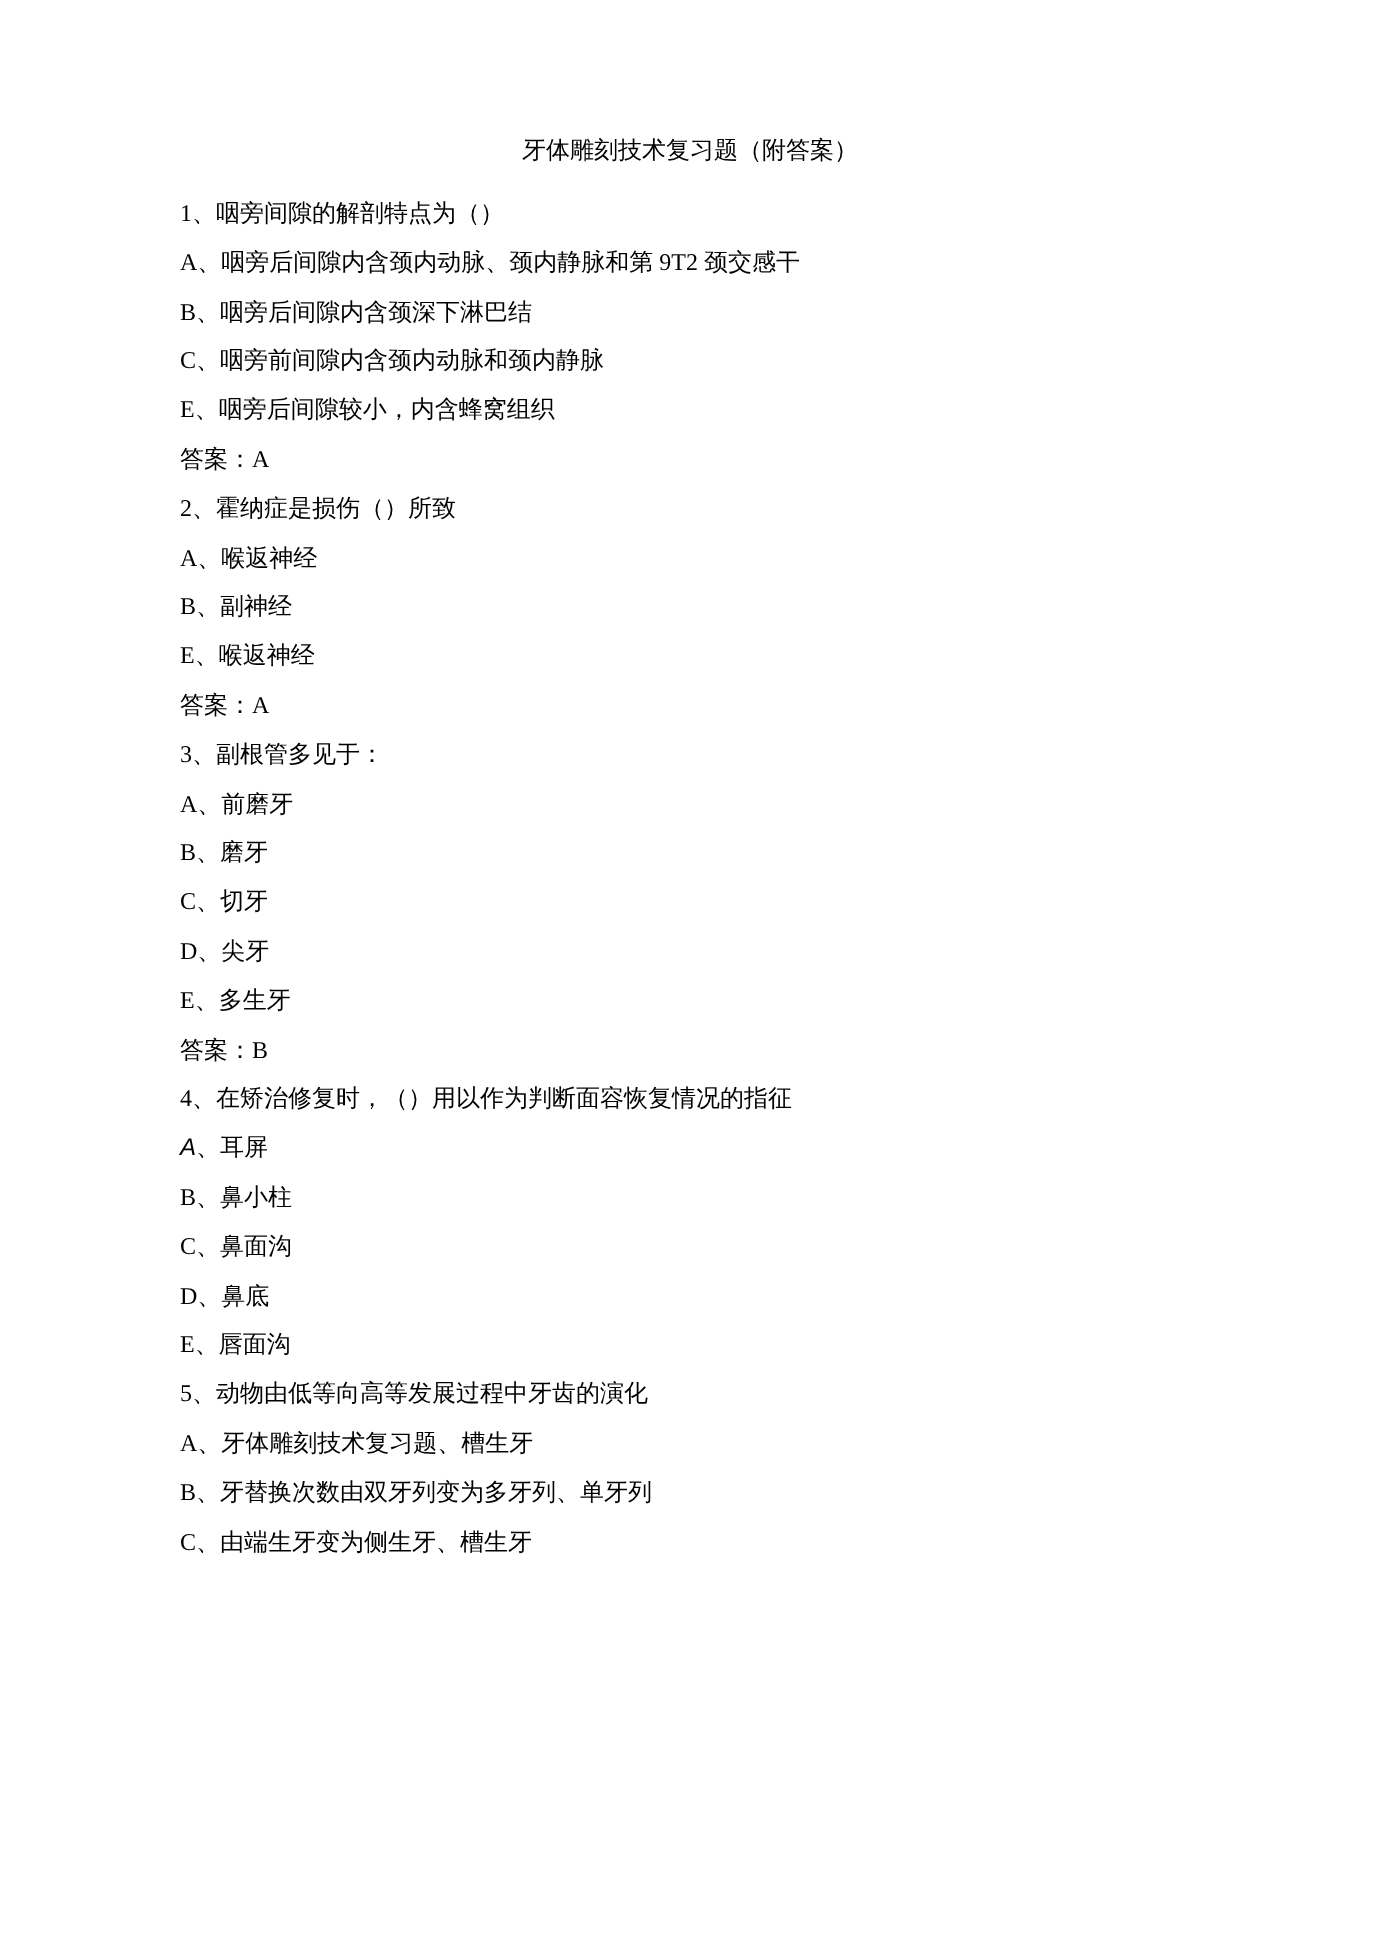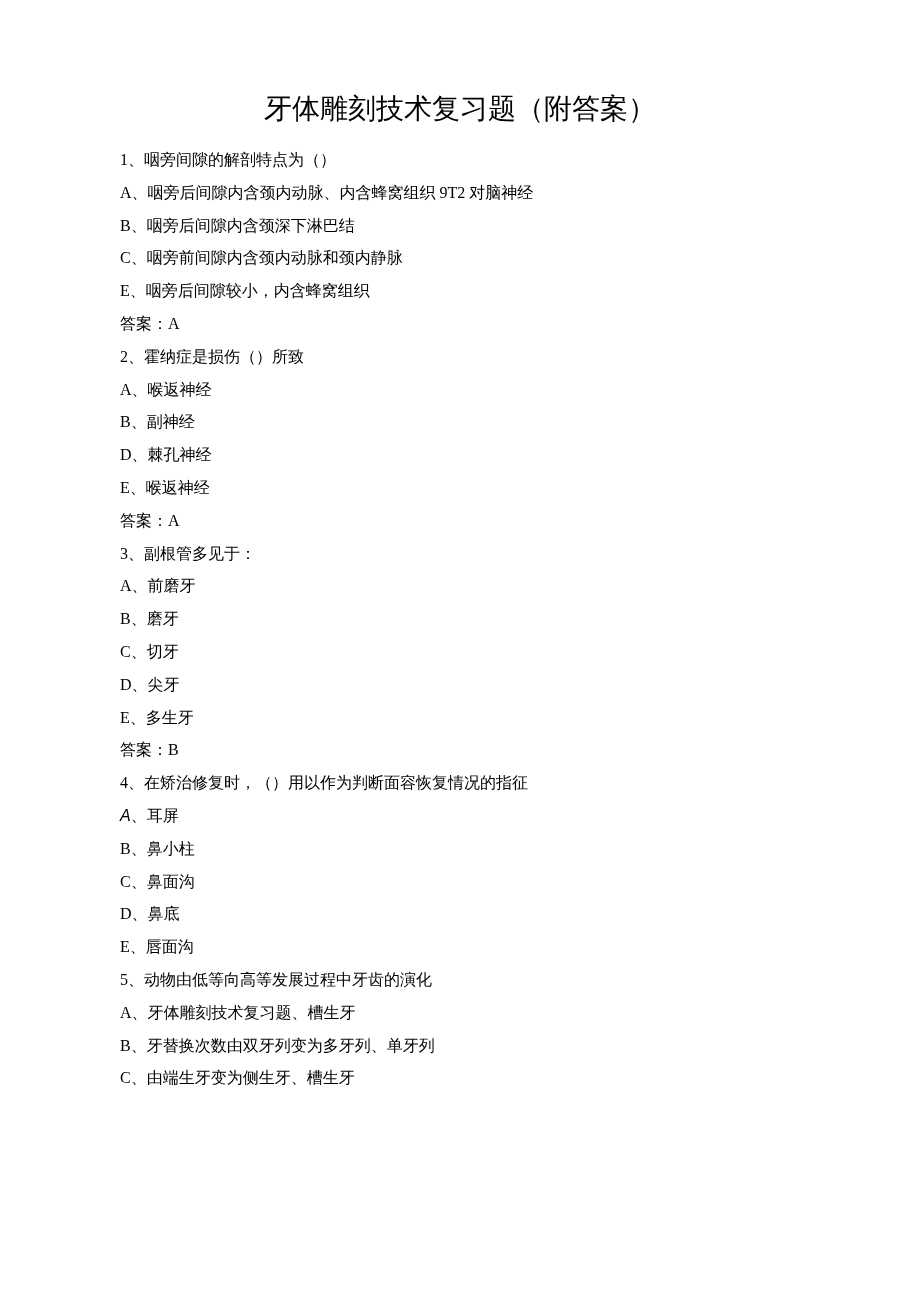--- a/index.html
+++ b/index.html
@@ -9,21 +9,21 @@
     font-family: "SimSun", "宋体", serif;
     color: #000000;
     width: 920px;
   }
   .page {
     padding: 90px 120px 60px 120px;
     box-sizing: border-box;
   }
   .title {
     text-align: center;
-    font-size: 28px;
+    font-size: 16px;
     margin-bottom: 16px;
     font-family: "SimSun", "宋体", serif;
   }
   .line {
     font-size: 16px;
     line-height: 2.05;
     font-family: "SimSun", "宋体", serif;
     white-space: pre-wrap;
   }
   .line .alt-a {
@@ -32,29 +32,28 @@
     font-size: 16px;
   }
 </style>
 </head>
 <body>
 
 <div class="page">
   <div class="title">牙体雕刻技术复习题（附答案）</div>
   <div id="content">
       <div class="line">1、咽旁间隙的解剖特点为（）</div>
-      <div class="line">A、咽旁后间隙内含颈内动脉、内含蜂窝组织 9T2 对脑神经</div>
+      <div class="line">A、咽旁后间隙内含颈内动脉、颈内静脉和第 9T2 颈交感干</div>
       <div class="line">B、咽旁后间隙内含颈深下淋巴结</div>
       <div class="line">C、咽旁前间隙内含颈内动脉和颈内静脉</div>
       <div class="line">E、咽旁后间隙较小，内含蜂窝组织</div>
       <div class="line">答案：A</div>
       <div class="line">2、霍纳症是损伤（）所致</div>
       <div class="line">A、喉返神经</div>
       <div class="line">B、副神经</div>
-      <div class="line">D、棘孔神经</div>
       <div class="line">E、喉返神经</div>
       <div class="line">答案：A</div>
       <div class="line">3、副根管多见于：</div>
       <div class="line">A、前磨牙</div>
       <div class="line">B、磨牙</div>
       <div class="line">C、切牙</div>
       <div class="line">D、尖牙</div>
       <div class="line">E、多生牙</div>
       <div class="line">答案：B</div>
       <div class="line">4、在矫治修复时，（）用以作为判断面容恢复情况的指征</div>

